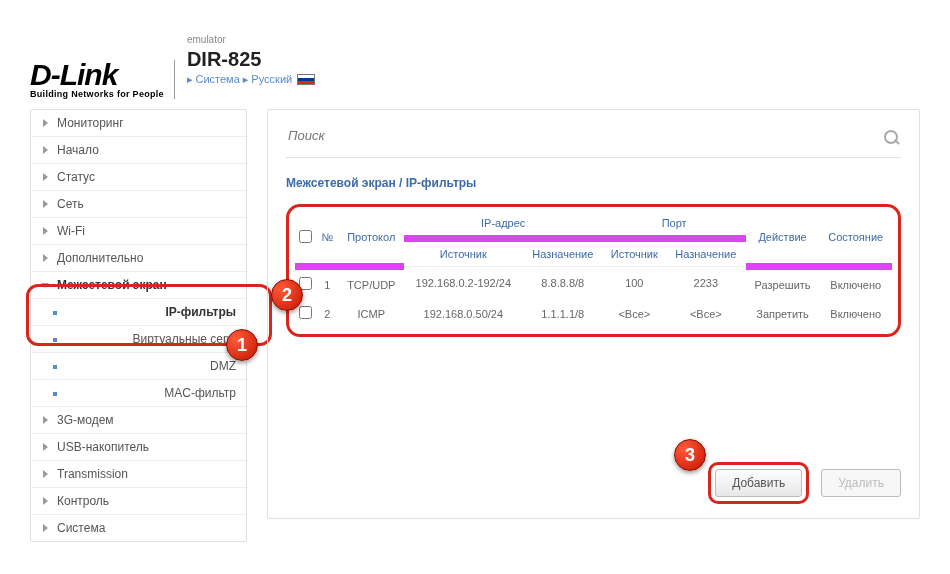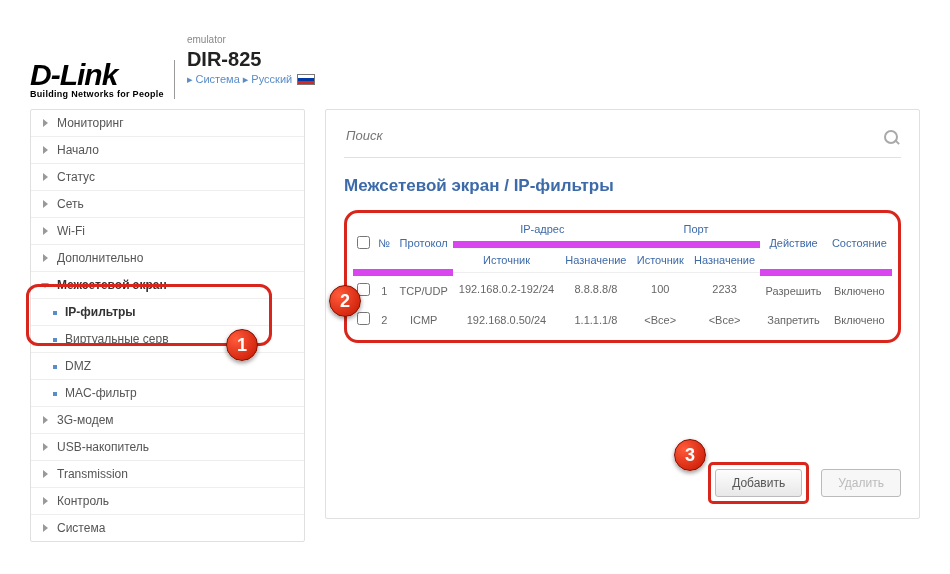--- a/index.html
+++ b/index.html
@@ -51,39 +51,40 @@
     background: linear-gradient(to bottom, #fff 0 33%, #0039a6 33% 66%, #d52b1e 66% 100%);
     border: 1px solid #777;
     margin-left: 2px;
   }
   .columns {
     display: flex;
     gap: 20px;
     align-items: flex-start;
   }
   .sidebar {
-    width: 275px;
+    width: 217px;
     border: 1px solid #e0e0e0;
     border-radius: 2px;
     background: #fff;
   }
   .side-item {
     display: flex;
     align-items: center;
     gap: 6px;
     padding: 6px 10px;
     border-bottom: 1px solid #eee;
     color: #555;
     font-size: 12px;
     cursor: pointer;
   }
   .side-item:last-child { border-bottom: none; }
   .side-sub {
     padding-left: 34px;
     position: relative;
+    justify-content: flex-end;
   }
   .side-sub::before {
     content: "";
     position: absolute;
     left: 22px; top: 12px;
     width: 4px; height: 4px;
     background: #5a8cc7;
   }
   .chev {
     width: 10px; height: 10px; position: relative; flex: 0 0 10px;
@@ -130,21 +131,21 @@
   }
   .mag::before {
     content: ""; position: absolute; left: 1px; top: 1px;
     width: 10px; height: 10px; border: 2px solid #555; border-radius: 50%;
   }
   .mag::after {
     content: ""; position: absolute; left: 11px; top: 12px;
     width: 6px; height: 2px; background: #555; transform: rotate(45deg);
   }
   .title {
-    font-size: 17px; font-weight: bold; color: #3d6aa8;
+    font-size: 12px; font-weight: bold; color: #3d6aa8;
     margin: 18px 0 14px 0;
   }
   .tablewrap {
     border: 3px solid #d9261c;
     border-radius: 14px;
     padding: 4px 6px 6px 6px;
     position: relative;
   }
   table.grid {
     width: 100%;
@@ -182,21 +183,21 @@
     font-size: 12px;
     border: 1px solid #bbb;
     border-radius: 3px;
     background: linear-gradient(#fdfdfd, #e8e8e8);
     color: #555;
     cursor: pointer;
   }
   .btn.disabled { color: #bbb; background: #f7f7f7; cursor: default; }
   .btn-highlight {
     border: 3px solid #d9261c;
-    border-radius: 5px;
+    border-radius: 10px;
     padding: 4px;
     position: relative;
   }
   
   .bubble {
     position: absolute;
     width: 32px; height: 32px;
     border-radius: 50%;
     background: radial-gradient(circle at 30% 30%, #ff5a3a, #c41400);
     color: #fff;

